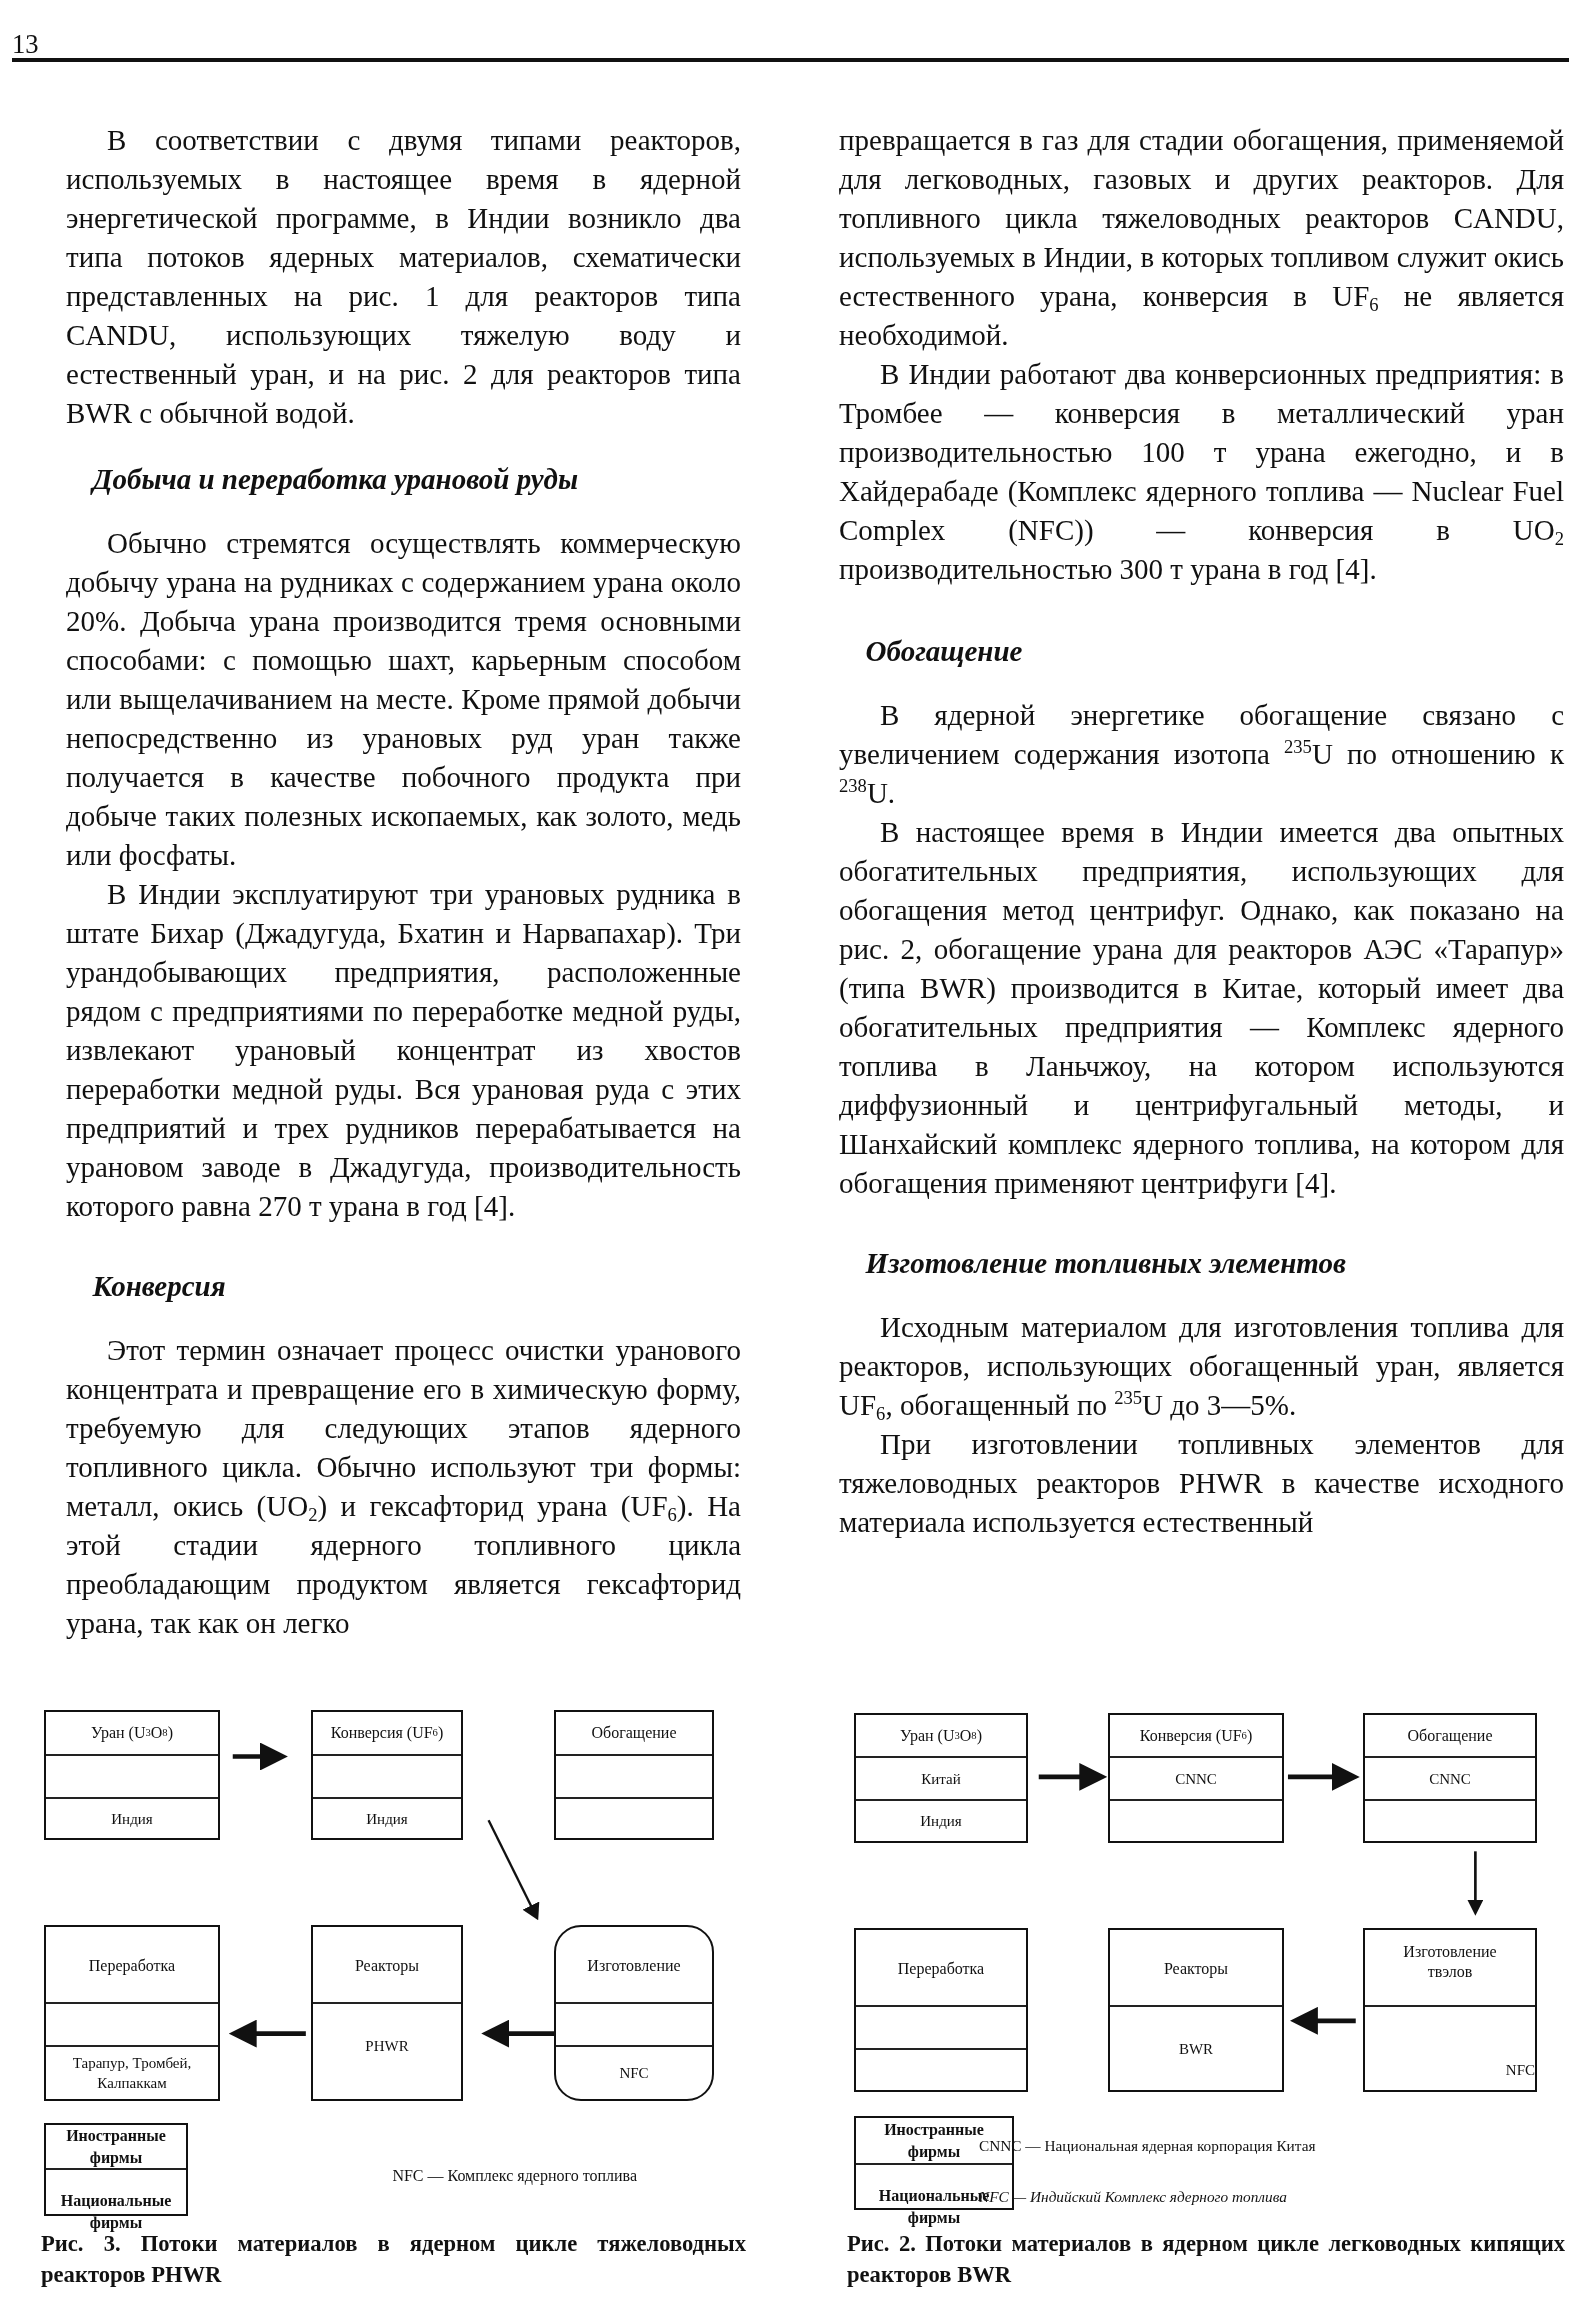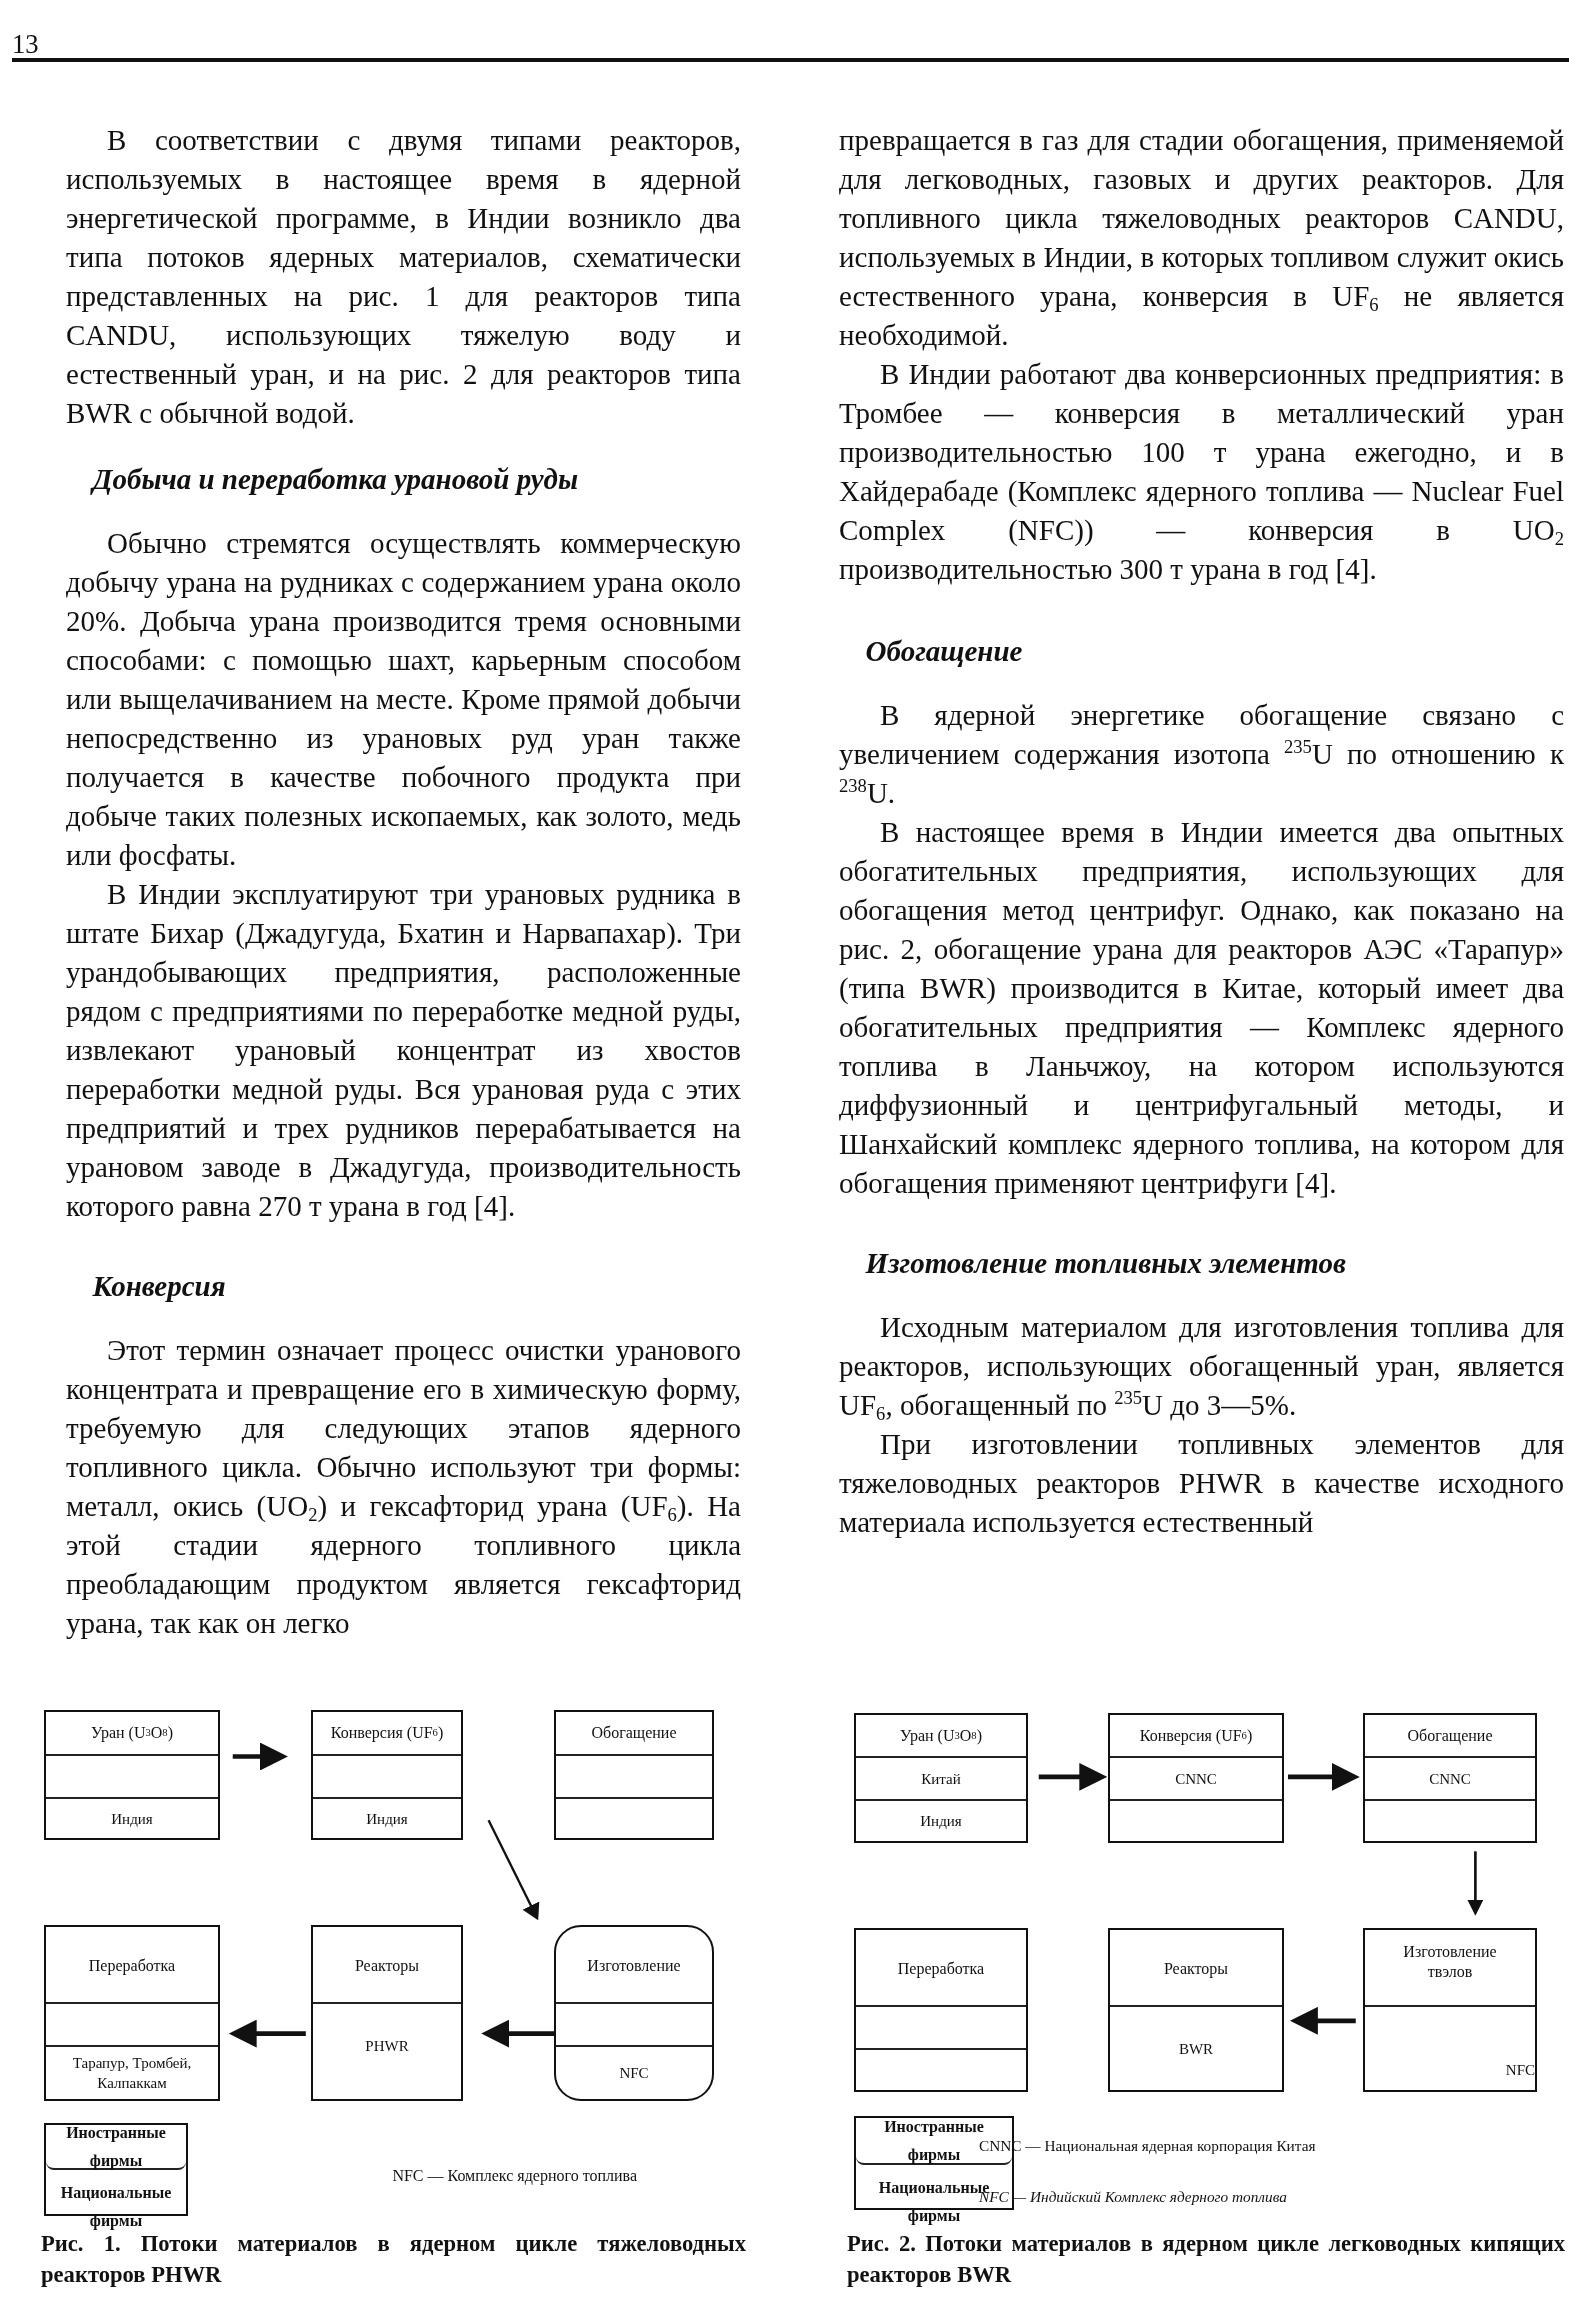--- a/index.html
+++ b/index.html
@@ -43,21 +43,21 @@
     border-bottom: 2px solid #222; display: flex; align-items: center; justify-content: center;
     text-align: center; font-size: 16px; line-height: 20px;
   }
   .fig .cell:last-child { border-bottom: none; }
   .fig .cell.b { font-weight: normal; font-size: 15px; }
   .fig .cell.top { align-items: flex-start; padding-top: 29px; }
   .fig svg { position: absolute; left: 0; top: 0; overflow: visible; }
   .legend-box {
     position: absolute; border: 2px solid #111; display: flex; flex-direction: column;
   }
-  .legend-box .cell { font-weight: bold; font-size: 16px; line-height: 28px; padding: 9px 0; border-radius: 8px; }
+  .legend-box .cell { font-weight: bold; font-size: 16px; line-height: 22px; padding: 20px 0; }
   .note { position: absolute; font-size: 16px; line-height: 20px; }
   .caption {
     position: absolute; font-weight: bold; font-size: 22.6px; line-height: 31px; text-align: justify;
   }
 </style>
 </head>
 <body>
 
 <div class="header">
   <span>13</span>
@@ -144,21 +144,21 @@
     <div class="cell top" style="height:77px;">Изготовление</div>
     <div class="cell" style="height:43px;"></div>
     <div class="cell b" style="flex:1;">NFC</div>
   </div>
 
   <div class="legend-box" style="left:44px; top:2123px; width:144px; height:93px;">
     <div class="cell" style="height:45px;">Иностранные фирмы</div>
     <div class="cell" style="flex:1;">Национальные фирмы</div>
   </div>
   <div class="note" style="left:172px; top:2166px; width:465px;text-align:right;">NFC — Комплекс ядерного топлива</div>
-  <div class="caption" style="left:41px; top:2228px; width:705px;">Рис. 1. Потоки материалов в ядерном цикле тяжеловодных реакторов PHWR</div>
+  <div class="caption" style="left:41px; top:2228px; width:705px;">Рис. 3. Потоки материалов в ядерном цикле тяжеловодных реакторов PHWR</div>
 
   <div class="box" style="left:854px; top:1713px; width:174px; height:130px;">
     <div class="cell" style="height:43px;">
         <span>Уран (U</span>
         <sub style="font-size:10.6px;vertical-align:-3.3px;">3</sub>
         <span>O</span>
         <sub style="font-size:10.6px;vertical-align:-3.3px;">8</sub>
         <span>)</span>
       </div>
     <div class="cell b" style="height:43px;">Китай</div>

